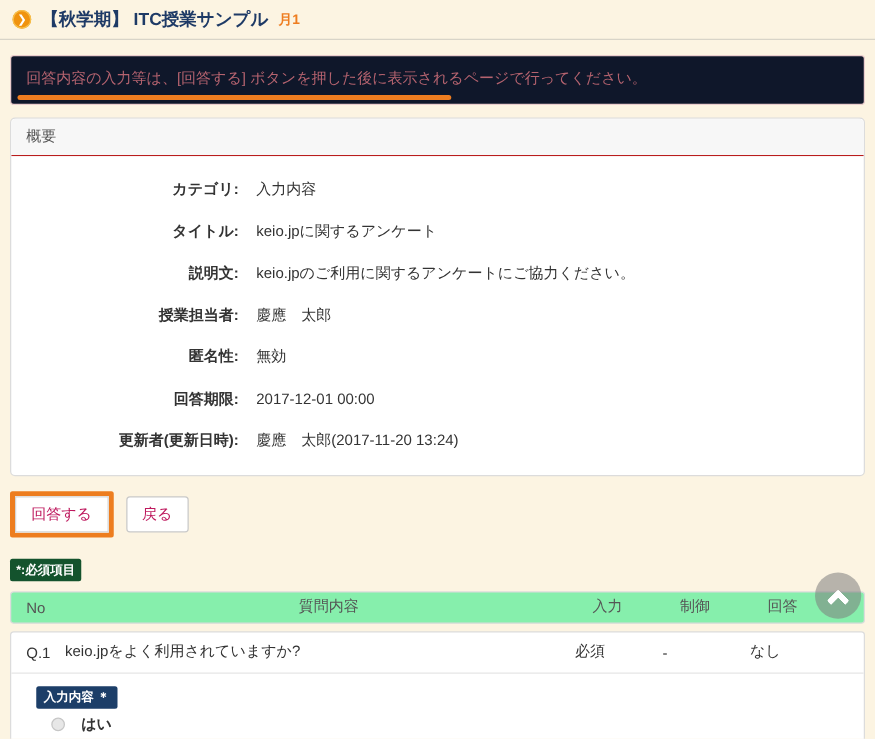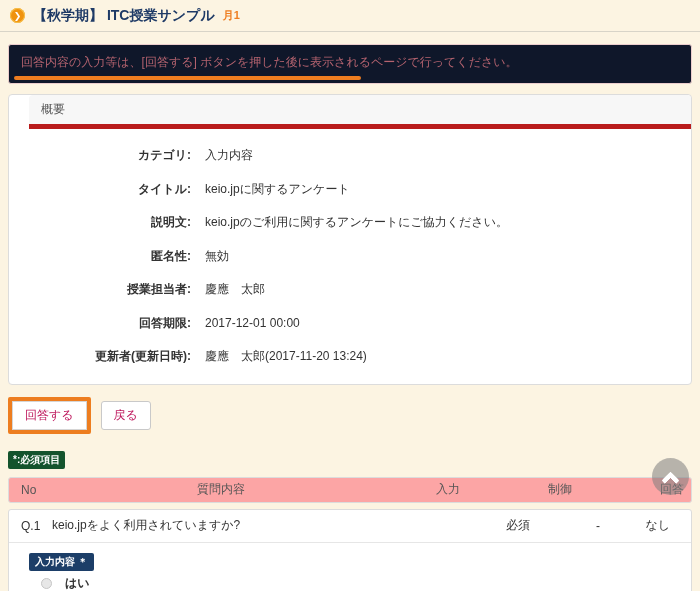--- a/index.html
+++ b/index.html
@@ -49,25 +49,24 @@
 
   
   .panel {
     margin:0 8px;
     background:#fff;
     border:1px solid #dcdcdc;
     border-radius:4px;
   }
   .panel-header {
     background:#f7f7f7;
-    border-bottom:5px solid #b91c1c;
+    border-bottom:1px solid #b91c1c;
     border-radius:4px 4px 0 0;
     padding:6px 12px;
     color:#555;
-    margin-left:20px;
   }
   .panel-body { padding:10px 12px 10px; }
   .field { display:flex; align-items:center; height:33.5px; }
   .field .f-label {
     width:170px; text-align:right; font-weight:bold; color:#333;
     flex:0 0 auto; margin-right:14px;
   }
   .field .f-value { color:#333; }
 
   
@@ -95,47 +94,46 @@
     background:#14532d;
     color:#fff;
     font-size:10px; font-weight:bold;
     padding:2px 5px;
     border-radius:2px;
   }
 
   
   .q-header {
     margin:8px 8px 0;
-    background:#fca5a5;
+    background:#86efac;
     border:1px solid #dcdcdc;
     border-radius:3px;
     display:flex; align-items:center;
     height:26px;
     color:#555;
     padding-right:7px;
-    gap:42px;
   }
   .q-panel {
     margin:6px 8px 0;
     background:#fff;
     border:1px solid #dcdcdc;
     border-radius:3px;
     height:102px;
     overflow:hidden;
   }
   .q-row {
     display:flex; align-items:center;
     height:33px;
     border-bottom:1px solid #e6e6e6;
     padding-right:21px;
   }
   .col-no { width:43px; padding-left:12px; flex:0 0 auto; }
   .col-q  { flex:1; }
   .q-header .col-q { text-align:center; }
-  .col-s  { width:70px; text-align:right; flex:0 0 auto; }
+  .col-s  { width:70px; text-align:left; flex:0 0 auto; }
 
   
   .input-section { padding:10px 12px 0 20px; }
   .input-badge {
     display:inline-block;
     background:#1c3e68;
     color:#fff;
     font-size:10px; font-weight:bold;
     padding:2px 6px;
     border-radius:2px;
@@ -193,26 +191,26 @@
     </div>
     <div class="field">
       <span class="f-label">タイトル:</span>
       <span class="f-value">keio.jpに関するアンケート</span>
     </div>
     <div class="field">
       <span class="f-label">説明文:</span>
       <span class="f-value">keio.jpのご利用に関するアンケートにご協力ください。</span>
     </div>
     <div class="field">
+      <span class="f-label">授業担当者:</span>
+      <span class="f-value">慶應　太郎</span>
+    </div>
+    <div class="field">
       <span class="f-label">匿名性:</span>
       <span class="f-value">無効</span>
-    </div>
-    <div class="field">
-      <span class="f-label">授業担当者:</span>
-      <span class="f-value">慶應　太郎</span>
     </div>
     <div class="field">
       <span class="f-label">回答期限:</span>
       <span class="f-value">2017-12-01 00:00</span>
     </div>
     <div class="field">
       <span class="f-label">更新者(更新日時):</span>
       <span class="f-value">慶應　太郎(2017-11-20 13:24)</span>
     </div>
   </div>

